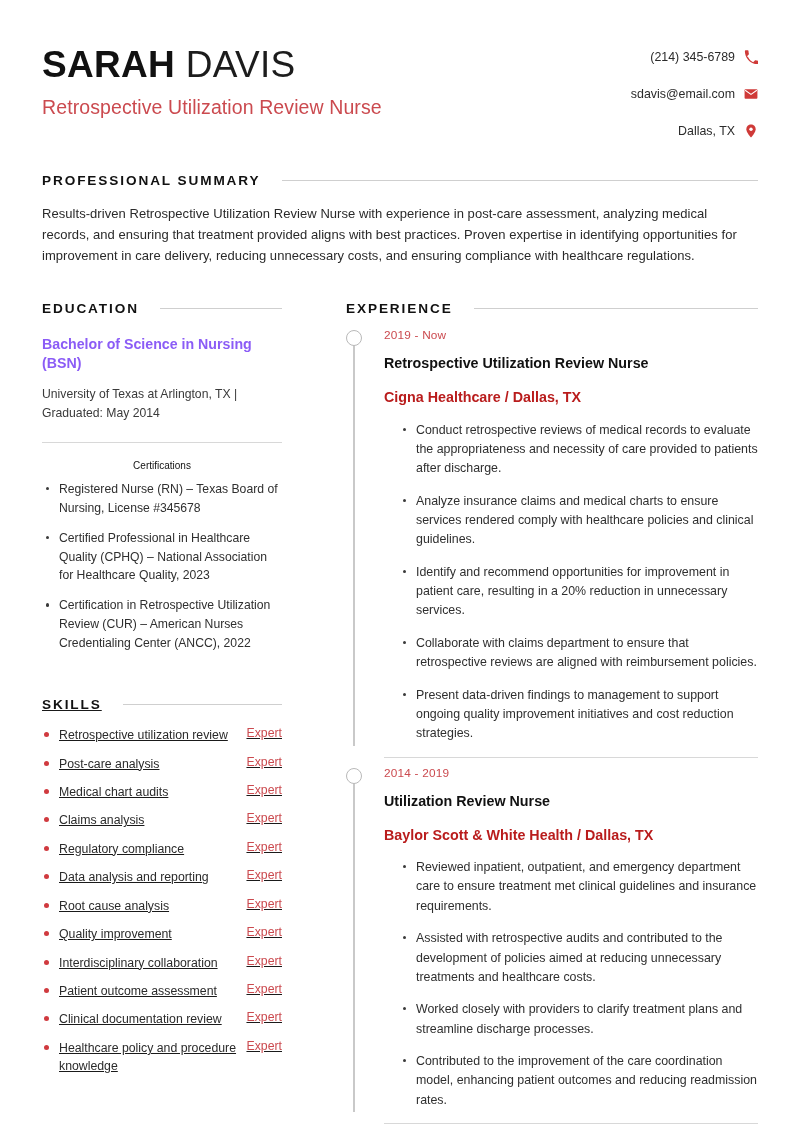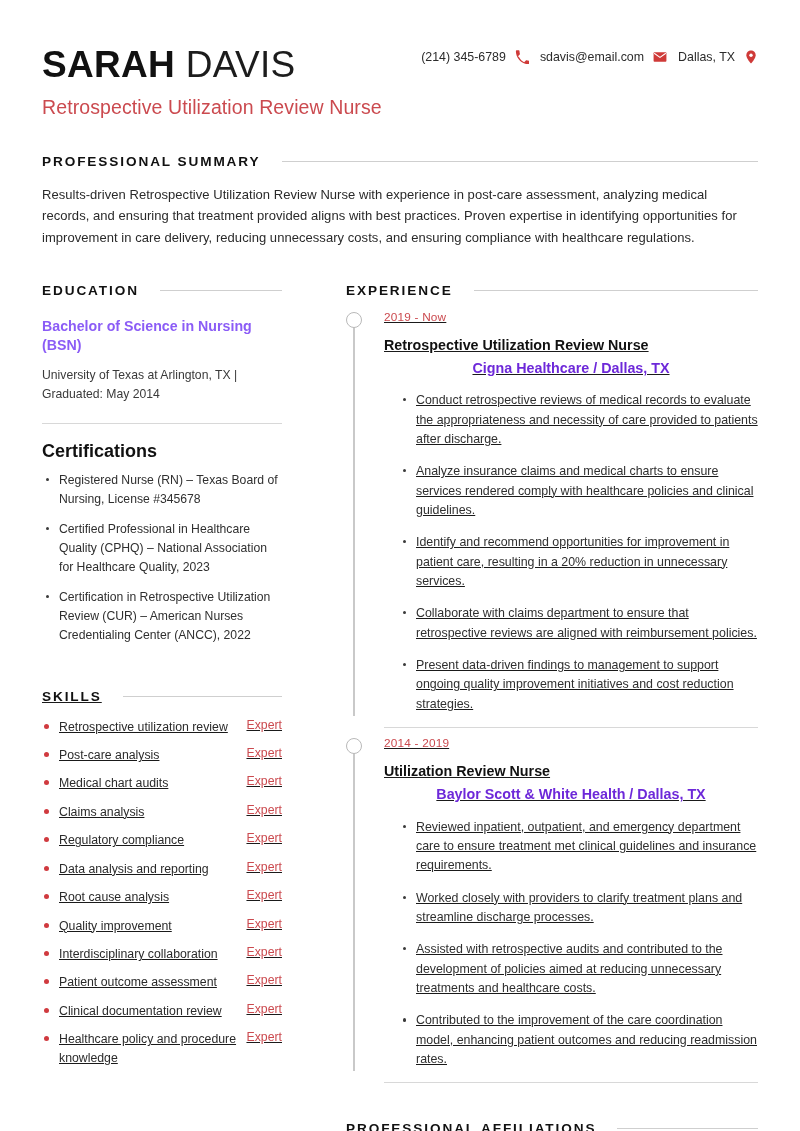--- a/index.html
+++ b/index.html
@@ -38,22 +38,22 @@
   .job-title {
     margin-top: 11px;
     font-size: 19.5px;
     color: #cb4a4f;
     font-weight: 400;
     letter-spacing: 0.1px;
   }
   .contact {
     padding-top: 6px;
     display: flex;
-    flex-direction: row;
-    gap: 11px;
+    flex-direction: column;
+    gap: 23px;
     align-items: flex-end;
     text-align: center;
   }
   .contact-row {
     display: flex;
     align-items: center;
     gap: 9px;
     font-size: 12.4px;
     color: #2b2b2b;
     justify-content: flex-end;
@@ -122,23 +122,24 @@
   }
   .divider {
     height: 1px;
     background: #d8d8d8;
     margin: 19px 0 0 0;
   }
 
   
   .cert-title {
     margin-top: 17px;
-    font-size: 18px;
-    font-weight: 700;
+    font-size: 10px;
+    font-weight: 400;
     color: #111111;
+    text-align: center;
   }
   ul.bullets { list-style: none; margin-top: 9px; }
   ul.bullets li {
     position: relative;
     padding-left: 17px;
     font-size: 12.2px;
     line-height: 1.55;
     color: #2f2f2f;
     margin-bottom: 11px;
   }
@@ -184,21 +185,21 @@
   .skill-level {
     font-size: 12.3px;
     color: #cb4a4f;
     white-space: nowrap;
     flex: 0 0 auto;
     padding-top: 0px;
   }
 
   
   .exp-block { margin-top: 0px; }
-  .timeline { position: relative; margin-top: 4px; text-decoration: underline; }
+  .timeline { position: relative; margin-top: 4px; }
   .tl-entry {
     position: relative;
     padding-left: 38px;
     padding-top: 8px;
   }
   .tl-marker {
     position: absolute;
     left: 0;
     top: 10px;
     width: 16px;
@@ -223,26 +224,25 @@
     letter-spacing: 0.2px;
   }
   .tl-role {
     margin-top: 11px;
     font-size: 14.3px;
     font-weight: 700;
     color: #111111;
     line-height: 1.42;
   }
   .tl-company {
-    margin-top: 3px;
+    margin-top: 14px;
     font-size: 14.3px;
     font-weight: 700;
-    color: #6d28d9;
+    color: #b91c1c;
     line-height: 1.42;
-    text-align: center;
   }
   ul.exp-bullets { list-style: none; margin-top: 13px; padding-left: 17px; }
   ul.exp-bullets li {
     position: relative;
     padding-left: 15px;
     font-size: 12.4px;
     line-height: 1.56;
     color: #2f2f2f;
     margin-bottom: 13px;
   }
@@ -428,22 +428,22 @@
           <div class="tl-divider"></div>
 
           <div class="tl-entry">
             <span class="tl-marker"></span>
             <span class="tl-line"></span>
             <div class="tl-date">2014 - 2019</div>
             <div class="tl-role">Utilization Review Nurse</div>
             <div class="tl-company">Baylor Scott &amp; White Health / Dallas, TX</div>
             <ul class="exp-bullets">
               <li>Reviewed inpatient, outpatient, and emergency department care to ensure treatment met clinical guidelines and insurance requirements.</li>
+              <li>Assisted with retrospective audits and contributed to the development of policies aimed at reducing unnecessary treatments and healthcare costs.</li>
               <li>Worked closely with providers to clarify treatment plans and streamline discharge processes.</li>
-              <li>Assisted with retrospective audits and contributed to the development of policies aimed at reducing unnecessary treatments and healthcare costs.</li>
               <li>Contributed to the improvement of the care coordination model, enhancing patient outcomes and reducing readmission rates.</li>
             </ul>
           </div>
 
           <div class="tl-divider"></div>
         </div>
       </div>
 
       <div class="aff-block">
         <div class="sec-head">

